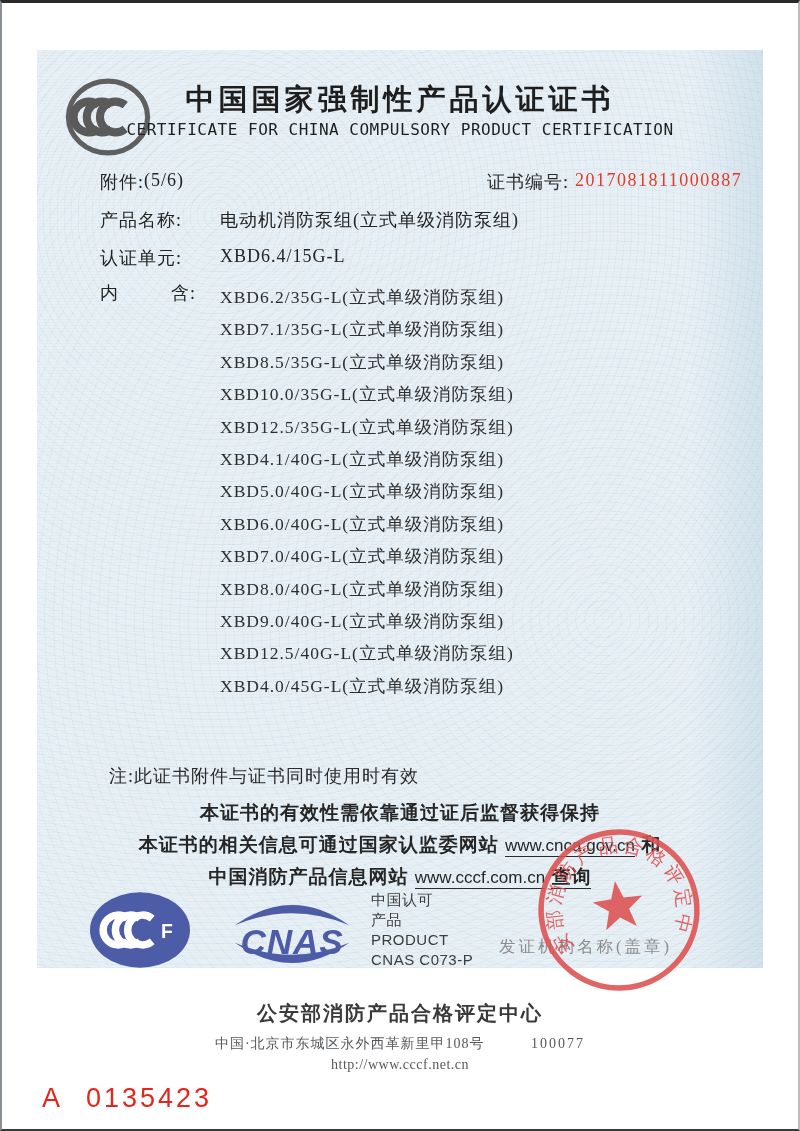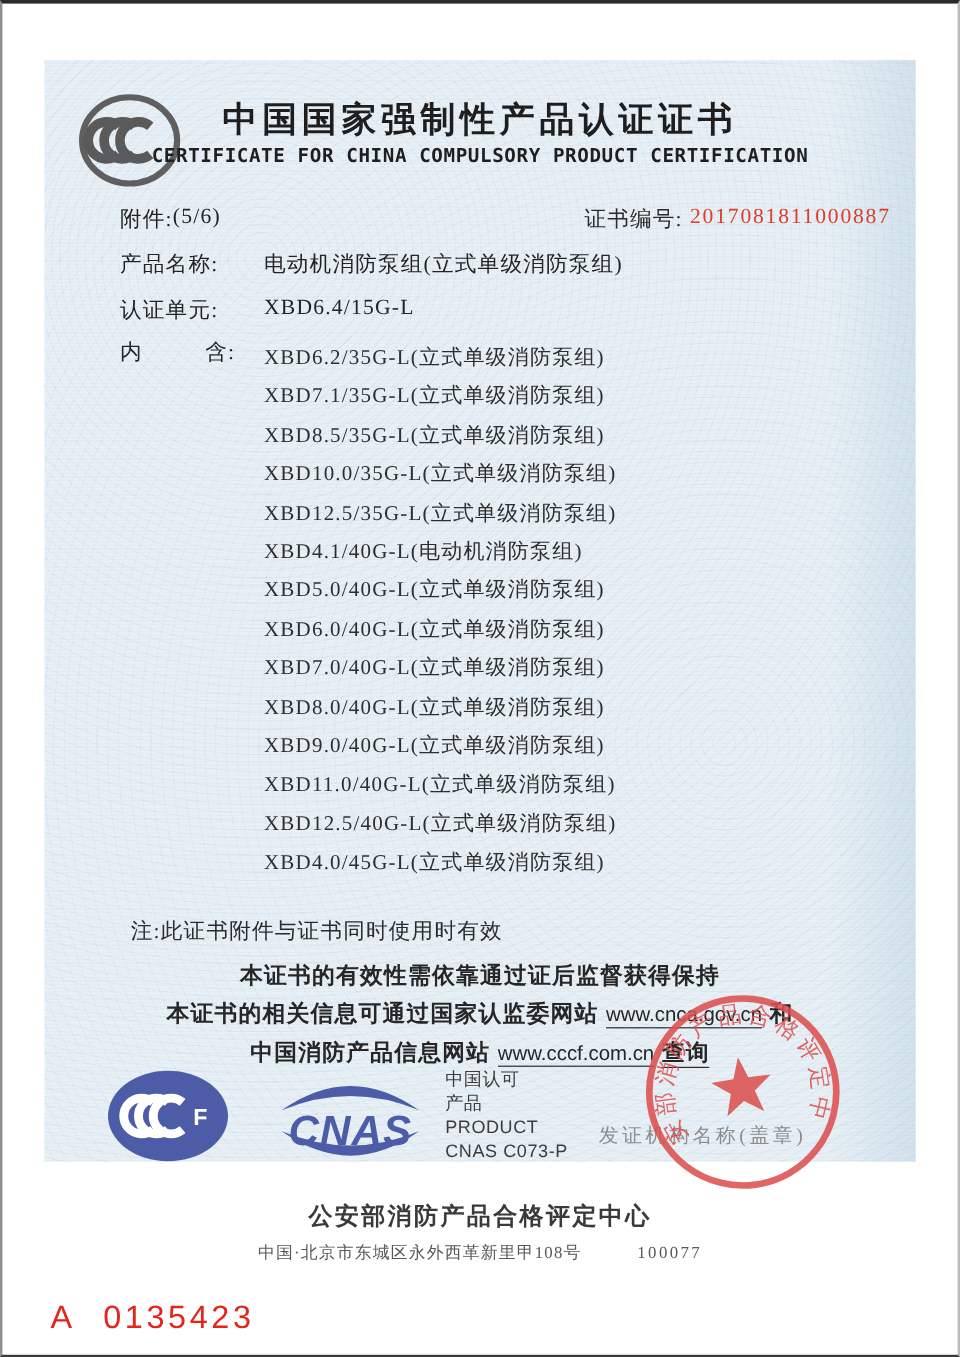--- a/index.html
+++ b/index.html
@@ -22,21 +22,21 @@
   }
   .abs{position:absolute;}
   .title-zh{
     left:0;top:30px;width:100%;text-align:center;
     font-family:"Liberation Sans","DejaVu Sans",sans-serif;
     font-weight:700;font-size:29px;letter-spacing:4px;color:#1e1e1e;
   }
   .title-en{
     left:0;top:70px;width:100%;text-align:center;
     font-family:"DejaVu Sans Mono",monospace;
-    font-weight:700;font-size:16px;letter-spacing:.5px;color:#1f1f1f;
+    font-weight:400;font-size:16px;letter-spacing:.5px;color:#1f1f1f;
   }
   .row{left:63px;display:flex;font-size:18px;letter-spacing:1px;color:#242424;}
   .lbl{display:inline-block;width:120px;flex:0 0 120px;}
   .lbl-split{display:inline-flex;justify-content:space-between;width:96px;flex:0 0 96px;margin-right:24px;}
   .val{white-space:nowrap;}
   .meta-row{top:120px;}
   .cert-no{left:450px;top:120px;font-size:18px;display:flex;letter-spacing:1px;}
   .cert-no .num{color:#e03b28;margin-left:6px;letter-spacing:1.5px;}
   .product-row{top:158px;}
   .unit-row{top:196px;}
@@ -111,27 +111,26 @@
     <span class="lbl-split row" style="position:static">
       <span>内</span>
       <span>含:</span>
     </span>
     <div class="items">
       <div>XBD6.2/35G-L(立式单级消防泵组)</div>
       <div>XBD7.1/35G-L(立式单级消防泵组)</div>
       <div>XBD8.5/35G-L(立式单级消防泵组)</div>
       <div>XBD10.0/35G-L(立式单级消防泵组)</div>
       <div>XBD12.5/35G-L(立式单级消防泵组)</div>
-      <div>XBD4.1/40G-L(电动机消防泵组)</div>
+      <div>XBD4.1/40G-L(立式单级消防泵组)</div>
       <div>XBD5.0/40G-L(立式单级消防泵组)</div>
       <div>XBD6.0/40G-L(立式单级消防泵组)</div>
       <div>XBD7.0/40G-L(立式单级消防泵组)</div>
       <div>XBD8.0/40G-L(立式单级消防泵组)</div>
       <div>XBD9.0/40G-L(立式单级消防泵组)</div>
-      <div>XBD11.0/40G-L(立式单级消防泵组)</div>
       <div>XBD12.5/40G-L(立式单级消防泵组)</div>
       <div>XBD4.0/45G-L(立式单级消防泵组)</div>
     </div>
   </div>
 
   <div class="abs note-row">注:此证书附件与证书同时使用时有效</div>
 
   <div class="abs stmt stmt1">本证书的有效性需依靠通过证后监督获得保持</div>
   <div class="abs stmt stmt3">
     <span>中国消防产品信息网站</span>
@@ -178,15 +177,16 @@
         <textPath href="#sealArc" startOffset="50%">公安部消防产品合格评定中心</textPath>
       </text>
     </g>
   </svg>
 
   <div class="abs footer-org">公安部消防产品合格评定中心</div>
   <div class="abs footer-addr">
     <span>中国·北京市东城区永外西革新里甲108号</span>
     <span class="post">100077</span>
   </div>
+  <div class="abs footer-url">http://www.cccf.net.cn</div>
 </div>
 
 <div class="serial">A 0135423</div>
 
 </body></html>

